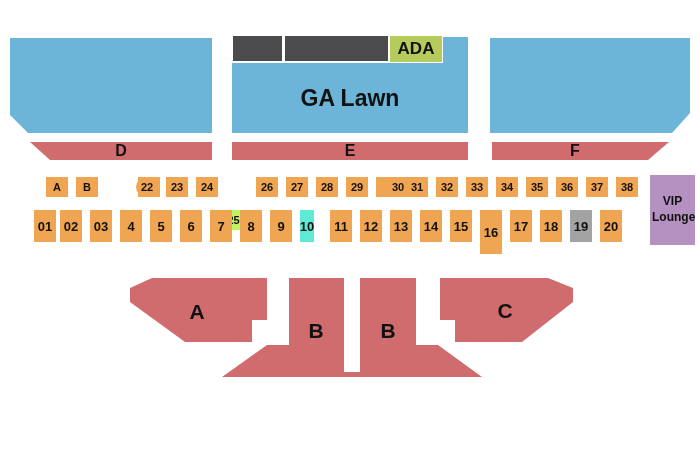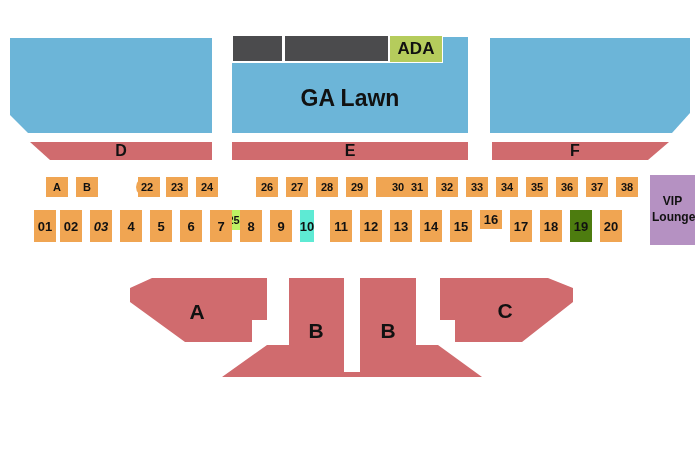--- a/index.html
+++ b/index.html
@@ -81,34 +81,34 @@
       <div class="seat seat-r1" style="left: 406px; top: 177px; width: 22px; height: 20px; background-color: rgb(240, 165, 82);">31</div>
       <div class="seat seat-r1" style="left: 436px; top: 177px; width: 22px; height: 20px; background-color: rgb(240, 165, 82);">32</div>
       <div class="seat seat-r1" style="left: 466px; top: 177px; width: 22px; height: 20px; background-color: rgb(240, 165, 82);">33</div>
       <div class="seat seat-r1" style="left: 496px; top: 177px; width: 22px; height: 20px; background-color: rgb(240, 165, 82);">34</div>
       <div class="seat seat-r1" style="left: 526px; top: 177px; width: 22px; height: 20px; background-color: rgb(240, 165, 82);">35</div>
       <div class="seat seat-r1" style="left: 556px; top: 177px; width: 22px; height: 20px; background-color: rgb(240, 165, 82);">36</div>
       <div class="seat seat-r1" style="left: 586px; top: 177px; width: 22px; height: 20px; background-color: rgb(240, 165, 82);">37</div>
       <div class="seat seat-r1" style="left: 616px; top: 177px; width: 22px; height: 20px; background-color: rgb(240, 165, 82);">38</div>
       <div class="seat seat-r2" style="left: 34px; top: 210px; width: 22px; height: 32px; background-color: rgb(240, 165, 82);">01</div>
       <div class="seat seat-r2" style="left: 60px; top: 210px; width: 22px; height: 32px; background-color: rgb(240, 165, 82);">02</div>
-      <div class="seat seat-r2" style="left: 90px; top: 210px; width: 22px; height: 32px; background-color: rgb(240, 165, 82); font-style: italic;">03</div>
+      <div class="seat seat-r2" style="left: 90px; top: 210px; width: 22px; height: 32px; background-color: rgb(240, 165, 82);">03</div>
       <div class="seat seat-r2" style="left: 120px; top: 210px; width: 22px; height: 32px; background-color: rgb(240, 165, 82);">4</div>
       <div class="seat seat-r2" style="left: 150px; top: 210px; width: 22px; height: 32px; background-color: rgb(240, 165, 82);">5</div>
       <div class="seat seat-r2" style="left: 180px; top: 210px; width: 22px; height: 32px; background-color: rgb(240, 165, 82);">6</div>
       <div class="seat seat-r2" style="left: 210px; top: 210px; width: 22px; height: 32px; background-color: rgb(240, 165, 82);">7</div>
       <div class="seat seat-r2" style="left: 240px; top: 210px; width: 22px; height: 32px; background-color: rgb(240, 165, 82);">8</div>
       <div class="seat seat-r2" style="left: 270px; top: 210px; width: 22px; height: 32px; background-color: rgb(240, 165, 82);">9</div>
       <div class="seat seat-r2" style="left: 300px; top: 210px; width: 14px; height: 32px; background-color: #5eead4;">10</div>
       <div class="seat seat-r2" style="left: 330px; top: 210px; width: 22px; height: 32px; background-color: rgb(240, 165, 82);">11</div>
       <div class="seat seat-r2" style="left: 360px; top: 210px; width: 22px; height: 32px; background-color: rgb(240, 165, 82);">12</div>
       <div class="seat seat-r2" style="left: 390px; top: 210px; width: 22px; height: 32px; background-color: rgb(240, 165, 82);">13</div>
       <div class="seat seat-r2" style="left: 420px; top: 210px; width: 22px; height: 32px; background-color: rgb(240, 165, 82);">14</div>
       <div class="seat seat-r2" style="left: 450px; top: 210px; width: 22px; height: 32px; background-color: rgb(240, 165, 82);">15</div>
-      <div class="seat seat-r2" style="left: 480px; top: 210px; width: 22px; height: 19px; background-color: rgb(240, 165, 82);">16</div>
+      <div class="seat seat-r2" style="left: 480px; top: 210px; width: 22px; height: 44px; background-color: rgb(240, 165, 82);">16</div>
       <div class="seat seat-r2" style="left: 510px; top: 210px; width: 22px; height: 32px; background-color: rgb(240, 165, 82);">17</div>
       <div class="seat seat-r2" style="left: 540px; top: 210px; width: 22px; height: 32px; background-color: rgb(240, 165, 82);">18</div>
-      <div class="seat seat-r2" style="left: 570px; top: 210px; width: 22px; height: 32px; background-color: #4d7c0f;">19</div>
+      <div class="seat seat-r2" style="left: 570px; top: 210px; width: 22px; height: 32px; background-color: #a3a3a3;">19</div>
       <div class="seat seat-r2" style="left: 600px; top: 210px; width: 22px; height: 32px; background-color: rgb(240, 165, 82);">20</div>
     </div>
 
 
 </div>
 
 </body></html>

